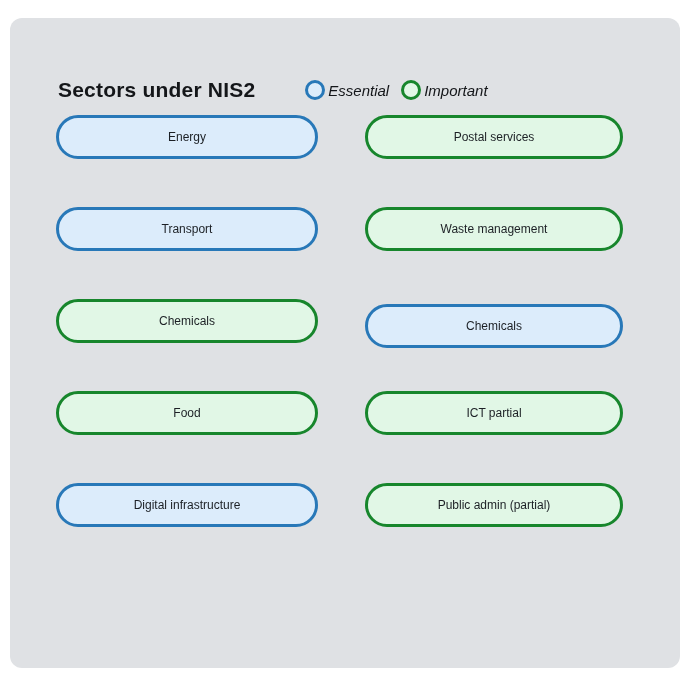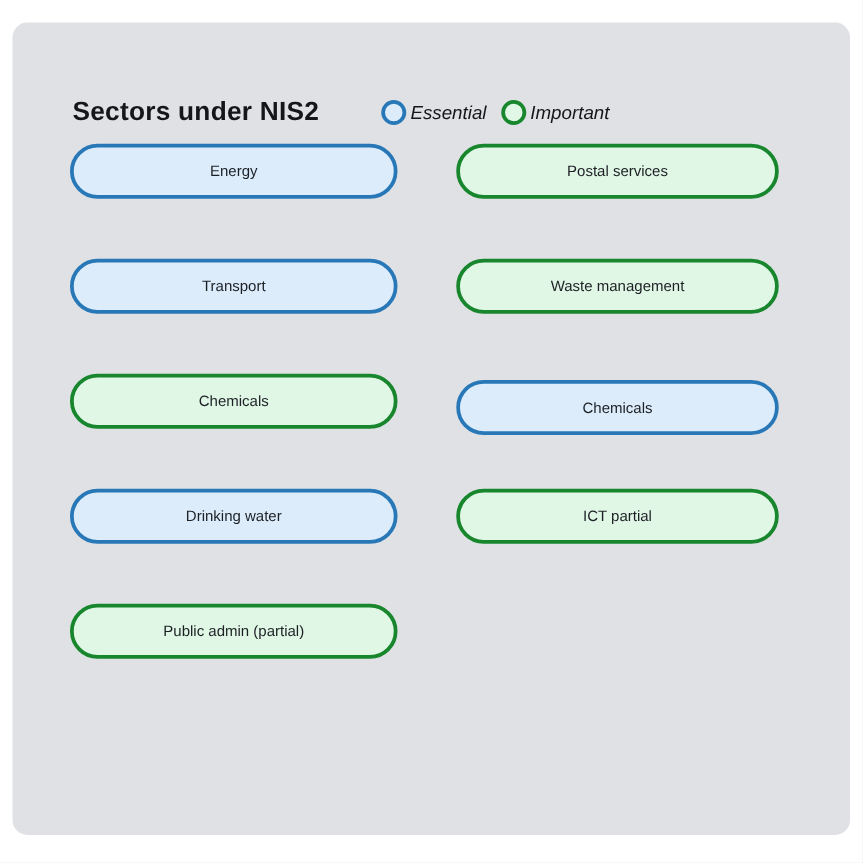--- a/index.html
+++ b/index.html
@@ -104,18 +104,19 @@
         </div>
       </div>
     </div>
     <div class="grid" id="sector-grid">
         <div class="pill essential">Energy</div>
         <div class="pill important">Postal services</div>
         <div class="pill essential">Transport</div>
         <div class="pill important">Waste management</div>
         <div class="pill important">Chemicals</div>
         <div class="pill essential">Chemicals</div>
-        <div class="pill essential">Drinking water</div>
+        <div class="pill important">Food</div>
         <div class="pill important">ICT partial</div>
+        <div class="pill essential">Digital infrastructure</div>
         <div class="pill important">Public admin (partial)</div>
       </div>
   </div>
 </div>
 
 </body></html>

